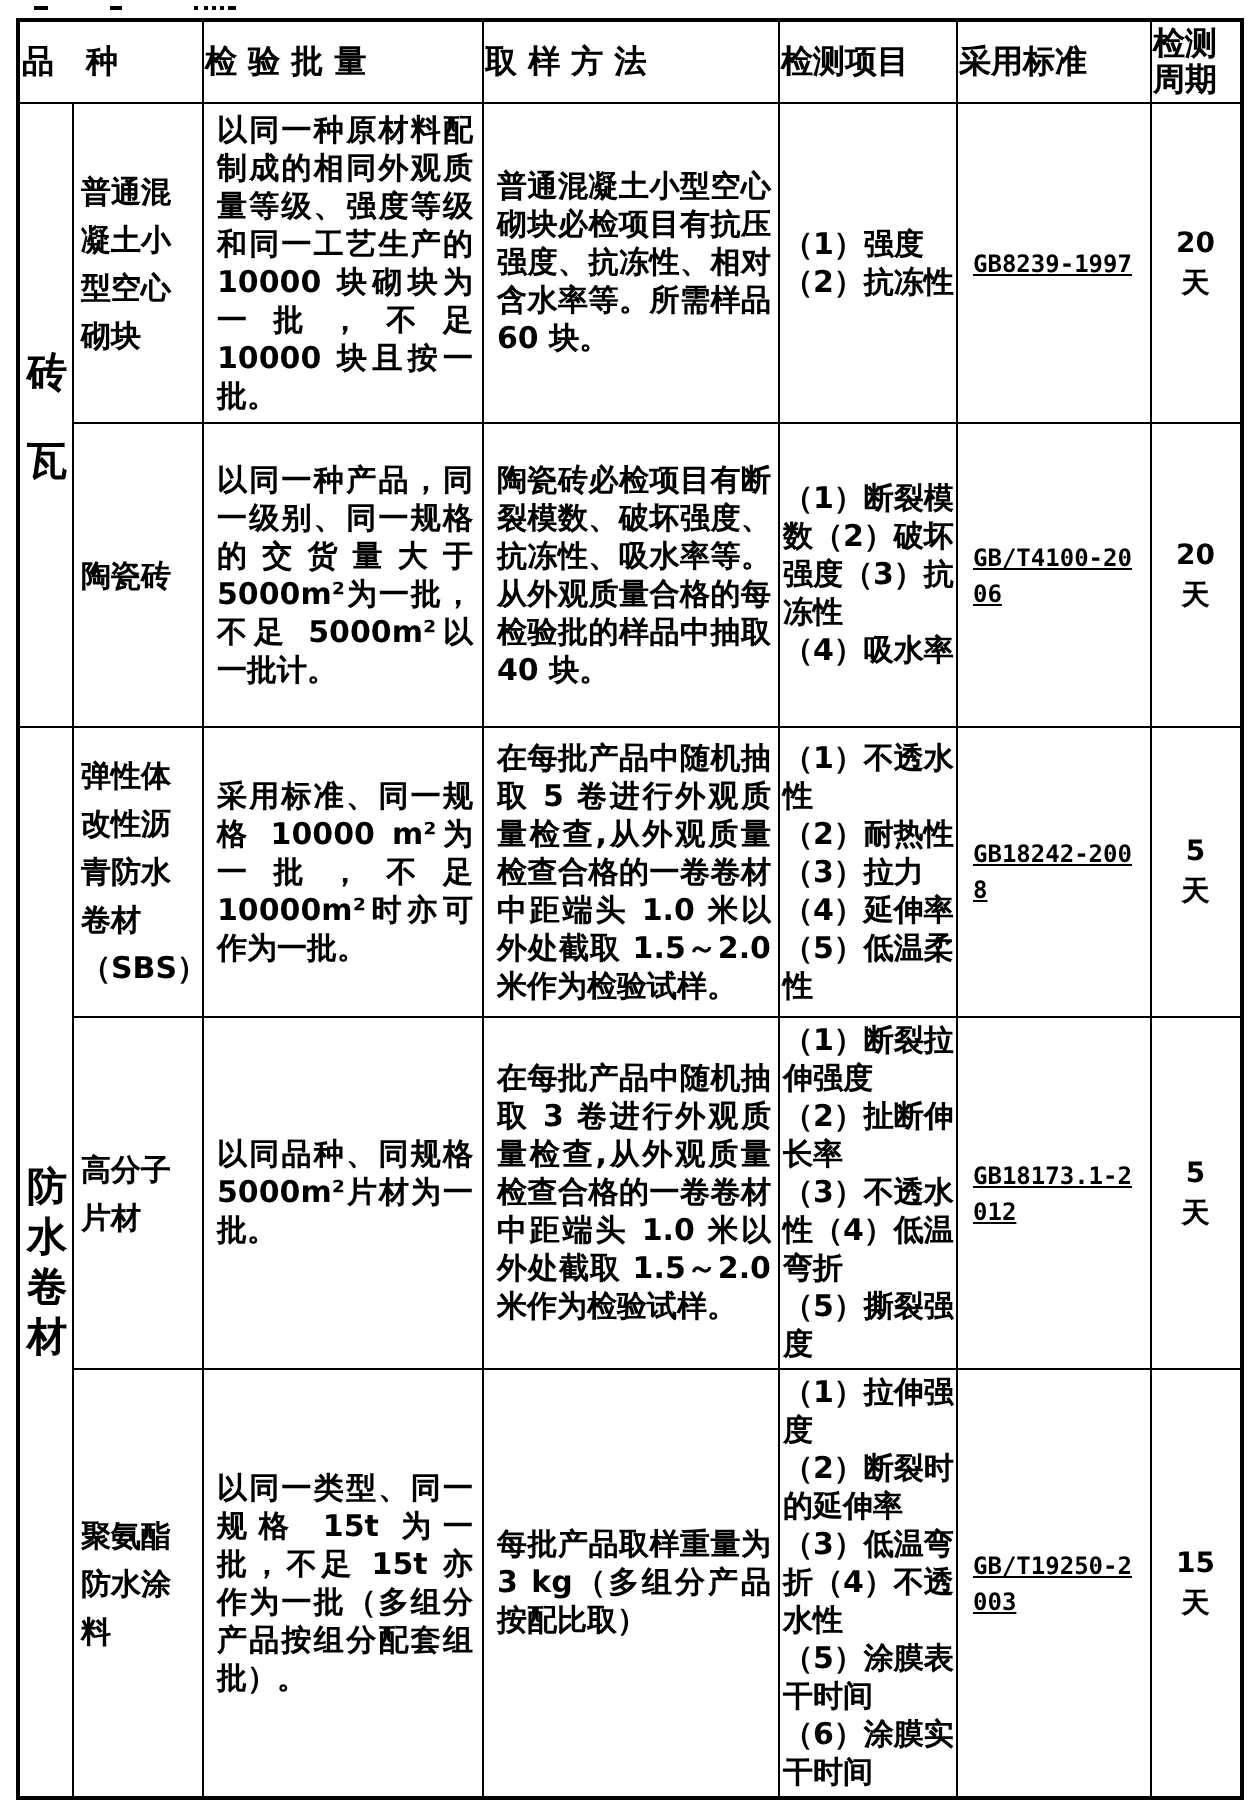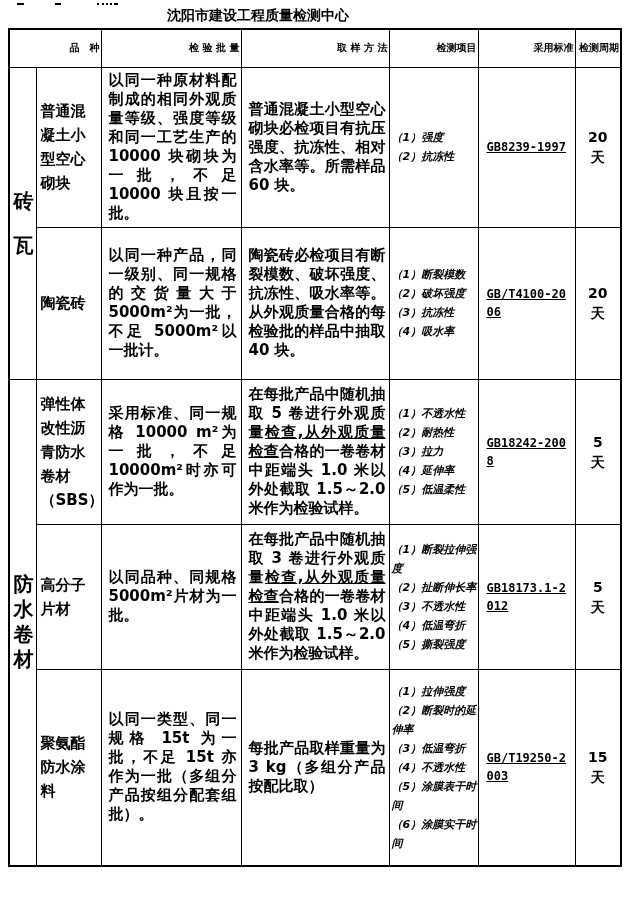--- a/index.html
+++ b/index.html
@@ -28,58 +28,57 @@
   }
   td,th{border:1px solid #000;vertical-align:middle;overflow:hidden;}
 
   tr.h-head{height:38px;}
   tr.h-r1{height:160px;}
   tr.h-r2{height:152px;}
   tr.h-r3{height:145px;}
   tr.h-r4{height:145px;}
   tr.h-r5{height:197px;}
 
-  th.head{font-size:10px;font-weight:bold;text-align:right;padding:2px 1px;line-height:18px;margin-left:10px;}
+  th.head{font-size:16px;font-weight:bold;text-align:left;padding:2px 1px;line-height:18px;margin-left:10px;}
 
   td.cat{
     text-align:right;font-size:20px;padding:0 2px;
     word-break:break-all;line-height:25px;
   }
   td.cat.cat-wide{line-height:44px;}
 
   td.product{text-align:left;font-size:15px;line-height:24px;padding:2px 4px;}
   td.batch,td.sampling{
     font-size:15px;line-height:19px;text-align:justify;
   }
   td.batch{padding:2px 4px 2px 7px;margin-left:28px;}
   td.sampling{padding:2px 3px 2px 7px;}
-  td.sampling .u{text-decoration:underline;}
+  td.sampling .u{}
   td.items{
-    font-size:11px;line-height:19px;
-    white-space:pre-wrap;padding:2px 0 2px 2px;font-style:italic;
+    font-size:15px;line-height:19px;
+    white-space:pre-wrap;padding:2px 0 2px 2px;
   }
   td.standard{
     font-family:"DejaVu Sans Mono",monospace;
     font-size:12px;font-weight:bold;line-height:18px;
     word-break:break-all;padding:2px 6px 2px 8px;text-decoration:underline;
   }
   td.period{text-align:center;font-size:14px;line-height:20px;padding:2px 8px;}
 </style>
 </head>
 <body>
 
 <div class="page">
 
   <div class="artifact" style="left:17px;top:3px;width:7px;"></div>
   <div class="artifact" style="left:55px;top:3px;width:6px;"></div>
   <div class="artifact dotted" style="left:97px;top:3px;width:15px;"></div>
   <div class="artifact" style="left:114px;top:3px;width:4px;"></div>
 
   <div class="titles">
-    <div class="doc-title">沈阳市建设工程质量检测中心</div>
   </div>
 
   <table class="main">
     <colgroup>
       <col style="width:27px">
         <col style="width:65px">
         <col style="width:140px">
       <col style="width:148px">
         <col style="width:89px">
         <col style="width:97px">

